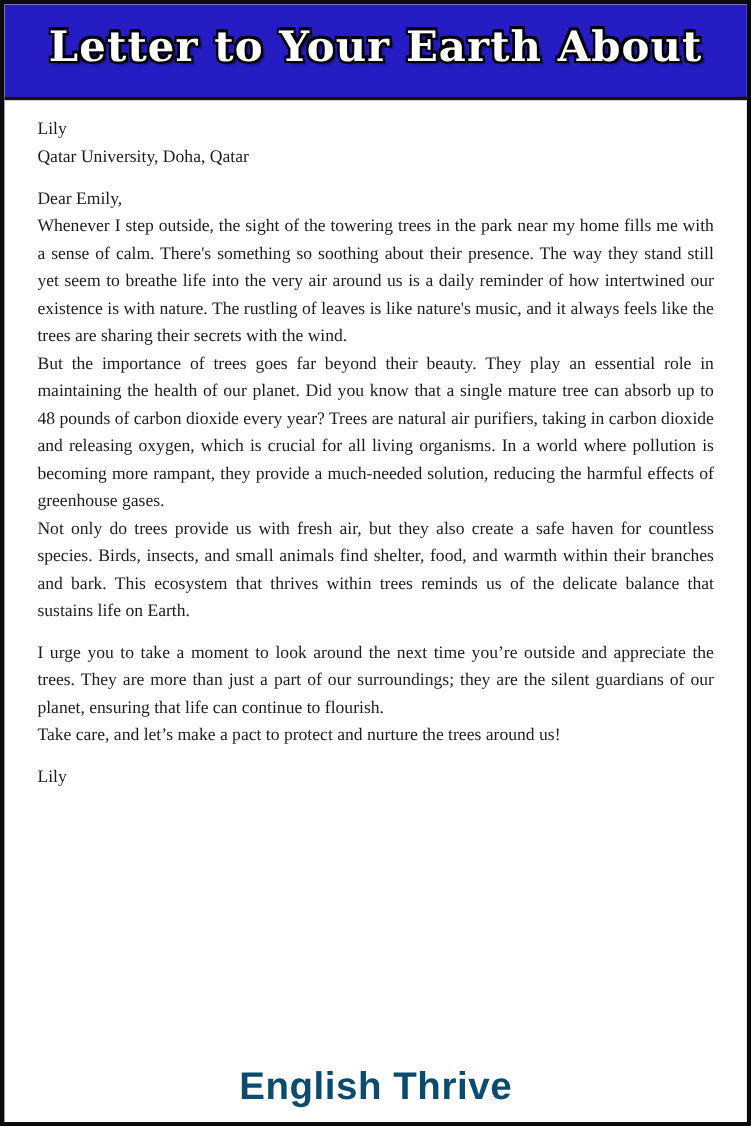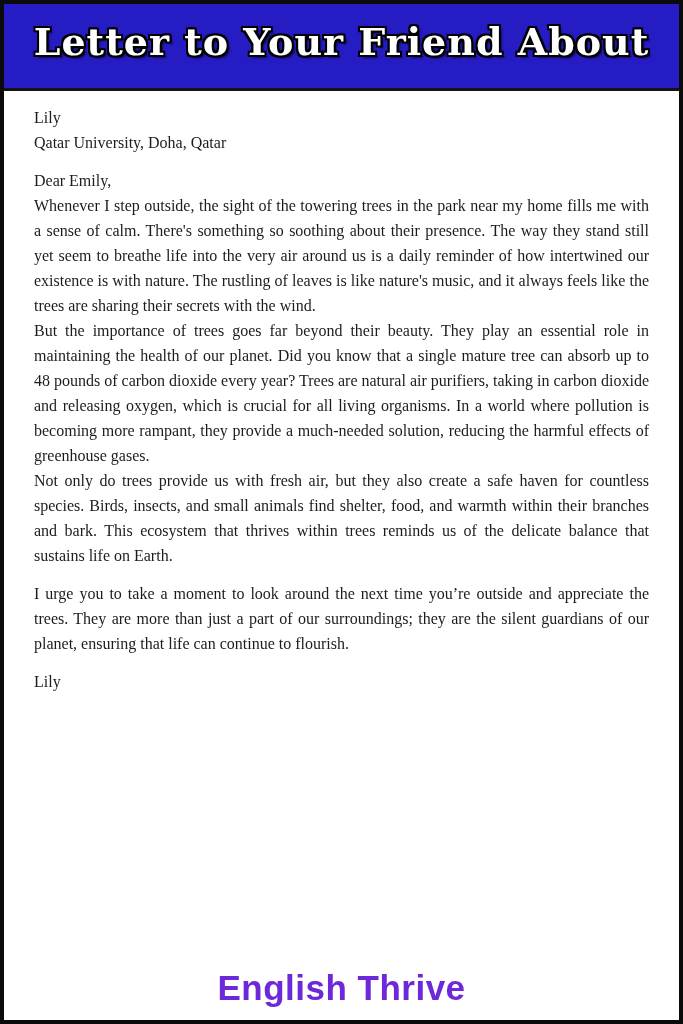--- a/index.html
+++ b/index.html
@@ -43,30 +43,30 @@
   .footer {
     position: absolute;
     bottom: 12px;
     left: 0;
     width: 100%;
     text-align: center;
     font-family: "Liberation Sans", sans-serif;
     font-weight: 900;
     font-size: 35px;
     letter-spacing: 0.5px;
-    color: #6d28d9;
+    color: #0c4a6e;
   }
 </style>
 </head>
 <body>
 
 <div class="page">
 
   <div class="header">
-    <div class="title-line">Letter to Your Friend About</div>
+    <div class="title-line">Letter to Your Earth About</div>
   </div>
 
   <div class="letter">
 
     <div>
       <p class="line">Lily</p>
       <p class="line">Qatar University, Doha, Qatar</p>
     </div>
 
     <div class="block-gap"></div>
@@ -75,20 +75,21 @@
       <p class="line">Dear Emily,</p>
       <p>Whenever I step outside, the sight of the towering trees in the park near my home fills me with a sense of calm. There's something so soothing about their presence. The way they stand still yet seem to breathe life into the very air around us is a daily reminder of how intertwined our existence is with nature. The rustling of leaves is like nature's music, and it always feels like the trees are sharing their secrets with the wind.</p>
       <p>But the importance of trees goes far beyond their beauty. They play an essential role in maintaining the health of our planet. Did you know that a single mature tree can absorb up to 48 pounds of carbon dioxide every year? Trees are natural air purifiers, taking in carbon dioxide and releasing oxygen, which is crucial for all living organisms. In a world where pollution is becoming more rampant, they provide a much-needed solution, reducing the harmful effects of greenhouse gases.</p>
       <p>Not only do trees provide us with fresh air, but they also create a safe haven for countless species. Birds, insects, and small animals find shelter, food, and warmth within their branches and bark. This ecosystem that thrives within trees reminds us of the delicate balance that sustains life on Earth.</p>
     </div>
 
     <div class="block-gap"></div>
 
     <div>
       <p>I urge you to take a moment to look around the next time you’re outside and appreciate the trees. They are more than just a part of our surroundings; they are the silent guardians of our planet, ensuring that life can continue to flourish.</p>
+      <p>Take care, and let’s make a pact to protect and nurture the trees around us!</p>
     </div>
 
     <div class="block-gap"></div>
 
     <div>
       <p class="line">Lily</p>
     </div>
 
   </div>
 

